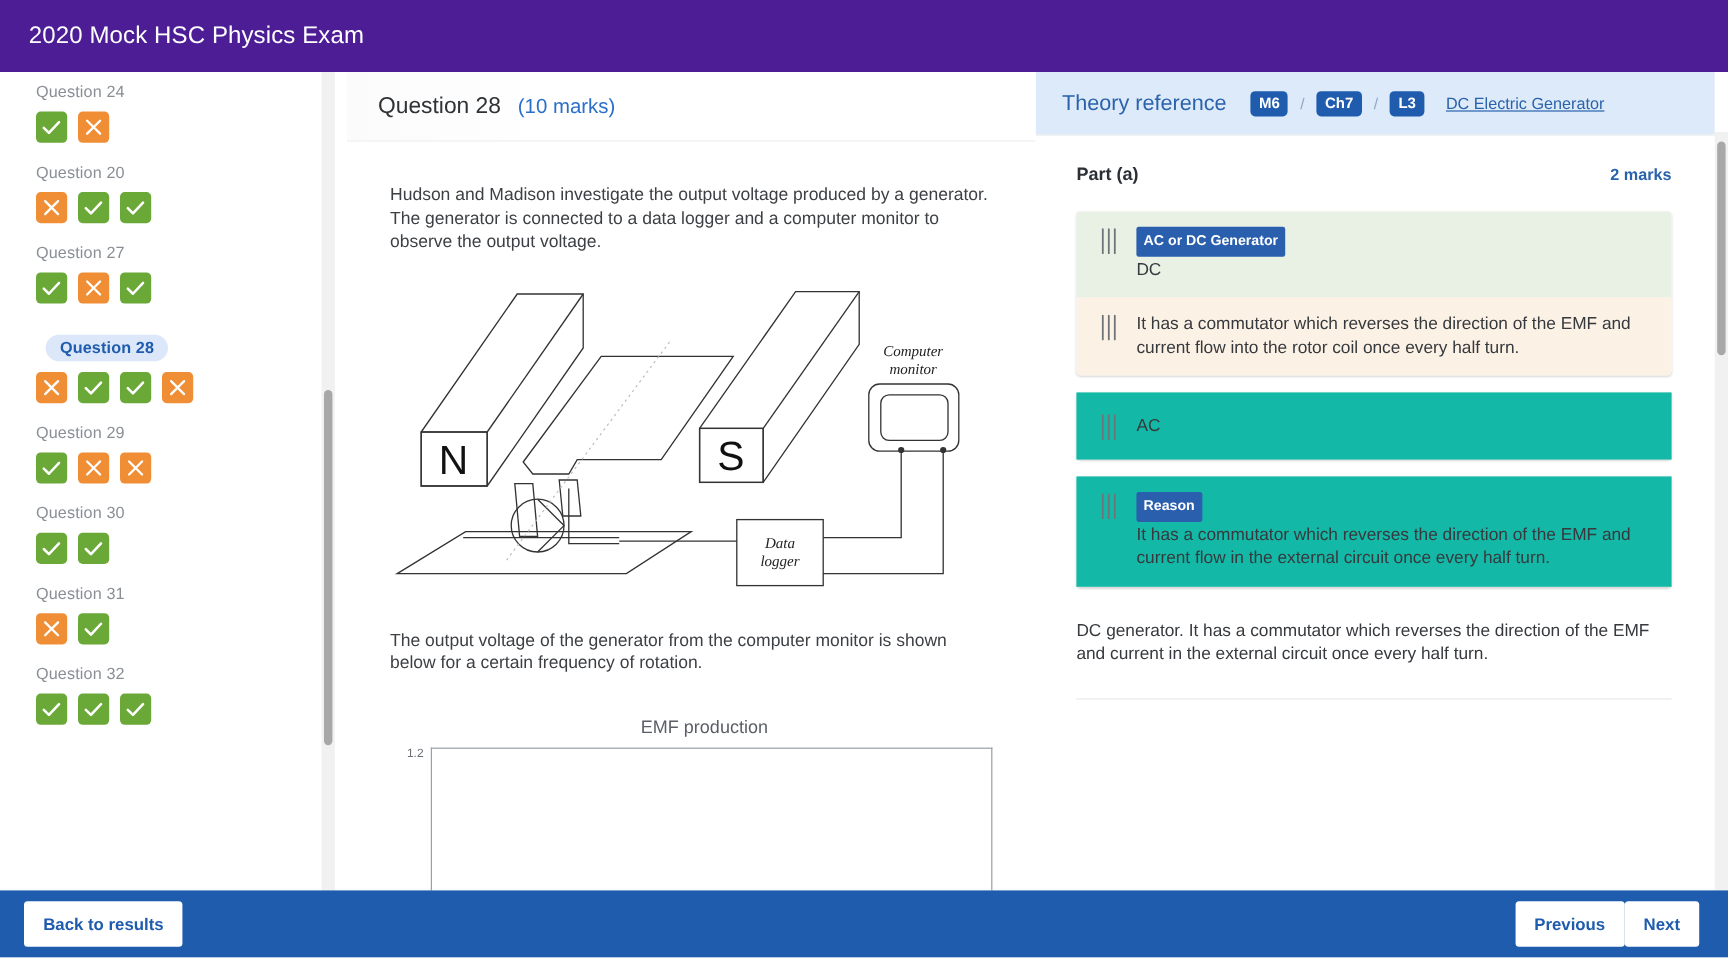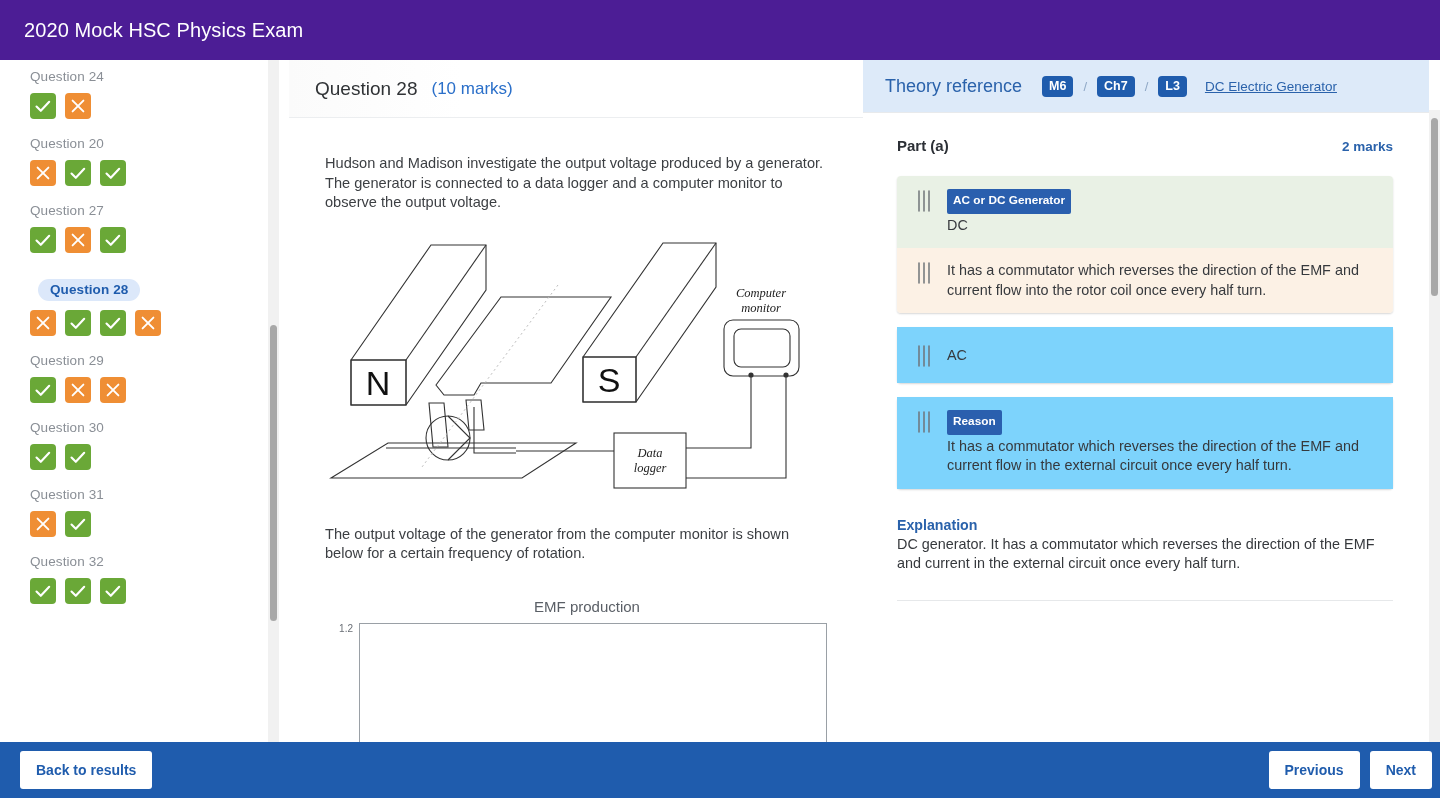--- a/index.html
+++ b/index.html
@@ -106,21 +106,21 @@
 
   .part-row { display: flex; align-items: baseline; justify-content: space-between; }
   .part-title { font-size: 15px; font-weight: 700; color: #2c3036; }
   .part-marks { font-size: 13.5px; font-weight: 700; color: #2a62ab; }
   .part-q { font-size: 14.6px; color: #3c3f43; margin-top: 34px; }
 
   .ans-group { margin-top: 22px; border-radius: 4px; overflow: hidden;
     box-shadow: 0 1px 2px rgba(0,0,0,.16); }
   .ans-card {
     display: flex; align-items: flex-start; padding: 12px 16px 13px 20px;
-    background: #7dd3fc; min-height: 44px;
+    background: #14b8a6; min-height: 44px;
   }
   .ans-card.green { background: #e9f1e5; }
   .ans-card.cream { background: #fcf1e5; }
   .ans-solo {
     margin-top: 14px; border-radius: 4px; box-shadow: 0 1px 2px rgba(0,0,0,.16);
     background: #fff;
   }
   .grip { width: 30px; flex: 0 0 30px; padding-top: 2px; }
   .grip svg { display: block; }
   .ans-text { font-size: 14.4px; line-height: 19.5px; color: #36393d; padding-top:1px;}
@@ -148,21 +148,21 @@
   .footer {
     position: absolute; left: 0; bottom: 0; width: 1440px; height: 56px;
     background: #1f5cad; display: flex; align-items: center;
   }
   .btn {
     background: #ffffff; color: #1f5cad; font-size: 14px; font-weight: 700;
     border: none; border-radius: 3px; padding: 11px 16px; cursor: pointer;
     font-family: "Liberation Sans", sans-serif;
   }
   .btn-left { margin-left: 20px; }
-  .footer-right { margin-left: auto; margin-right: 8px; display: flex; gap: 10px;}
+  .footer-right { margin-left: auto; margin-right: 24px; display: flex; }
 </style>
 </head>
 <body>
 
 <div id="app">
 
   <div class="topbar">
     <div class="topbar-title">2020 Mock HSC Physics Exam</div>
   </div>
 
@@ -442,21 +442,20 @@
                 <svg width="14" height="22" viewBox="0 0 14 22">
                   <path d="M2 1 V21 M7 1 V21 M12 1 V21" stroke="#6f7479" stroke-width="1.5" stroke-linecap="round"></path>
                 </svg>
               </div>
               <div class="ans-text"><span class="tag">Reason</span><br>It has a commutator which reverses the direction of the EMF and current flow in the external circuit once every half turn.</div>
             </div>
           </div>
         </div>
 
       <div class="expl">
-        <div class="expl-title">Explanation</div>
         <div class="expl-text">DC generator. It has a commutator which reverses the direction of the EMF and current in the external circuit once every half turn.</div>
       </div>
 
       <div class="hr"></div>
 
     </div>
   </div>
   <div class="rt-scroll">
     <div class="rt-thumb" style="top:8px;height:178px;"></div>
   </div>

